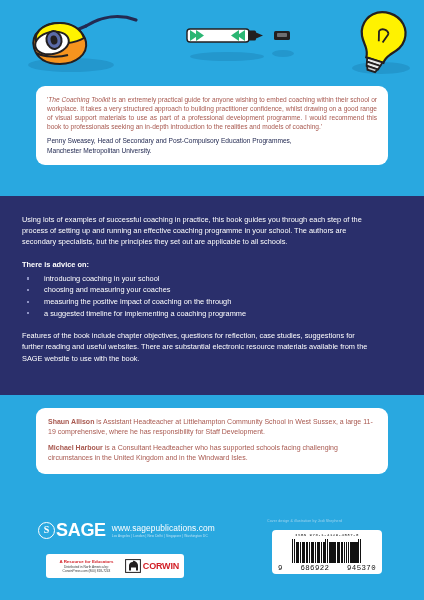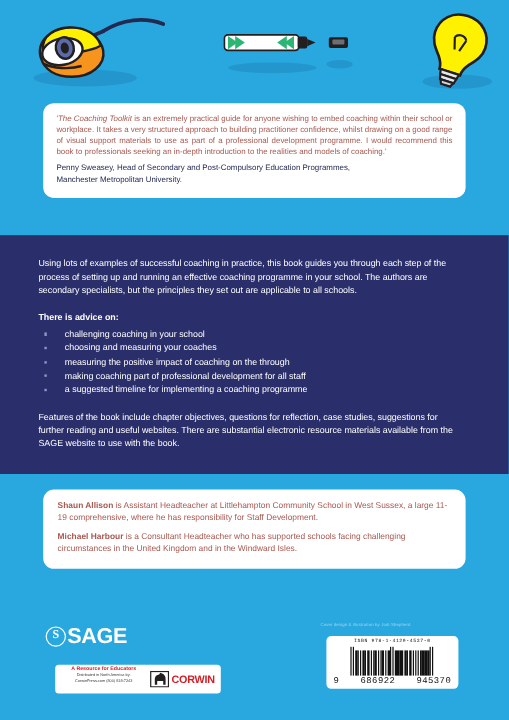--- a/index.html
+++ b/index.html
@@ -75,21 +75,21 @@
 
   
   .navy-panel {
     position: absolute;
     left: 0; top: 196px;
     width: 424px; height: 199px;
     background: #2a2f6b;
   }
   .navy-inner {
     position: absolute;
-    left: 32px; top: 18px;
+    left: 22px; top: 18px;
     width: 352px;
   }
   .body-para {
     color: #ffffff;
     font-size: 7.4px;
     line-height: 11.2px;
     margin: 0;
     text-align: left;
   }
   .advice-lead {
@@ -189,20 +189,21 @@
     margin-top: 0.5px;
   }
 
   .corwin-box {
     position: absolute;
     left: 46px; top: 554px;
     width: 138px; height: 24px;
     background: #ffffff;
     border-radius: 3px;
     display: flex;
+    align-items: center;
     box-sizing: border-box;
     padding: 0 5px;
   }
   .corwin-left { width: 86px; }
   .corwin-head {
     color: #d21f26;
     font-size: 4.4px;
     font-weight: bold;
     line-height: 5.6px;
     text-align: center;
@@ -326,41 +327,45 @@
       <span>Penny Sweasey, Head of Secondary and Post-Compulsory Education Programmes,</span><br>
       <span>Manchester Metropolitan University.</span>
     </p>
   </div>
 
   <div class="navy-panel">
     <div class="navy-inner">
       <p class="body-para">Using lots of examples of successful coaching in practice, this book guides you through each step of the process of setting up and running an effective coaching programme in your school. The authors are secondary specialists, but the principles they set out are applicable to all schools.</p>
       <p class="advice-lead">There is advice on:</p>
       <ul class="bullet-list">
-        <li><span class="dot"></span><span>challenging coaching in your school</span></li>
+        <li><span class="dot"></span><span>introducing coaching in your school</span></li>
         <li><span class="dot"></span><span>choosing and measuring your coaches</span></li>
         <li><span class="dot"></span><span>measuring the positive impact of coaching on the through</span></li>
-        <li><span class="dot"></span><span>making coaching part of professional development for all staff</span></li>
+        <li><span class="dot"></span></li>
         <li><span class="dot"></span><span>a suggested timeline for implementing a coaching programme</span></li>
       </ul>
       <p class="features-para">Features of the book include chapter objectives, questions for reflection, case studies, suggestions for further reading and useful websites. There are substantial electronic resource materials available from the SAGE website to use with the book.</p>
     </div>
   </div>
 
   <div class="authors-box">
     <p class="author-para"><span class="author-name">Shaun Allison</span><span> is Assistant Headteacher at Littlehampton Community School in West Sussex, a large 11-19 comprehensive, where he has responsibility for Staff Development.</span></p>
     <p class="author-para"><span class="author-name">Michael Harbour</span><span> is a Consultant Headteacher who has supported schools facing challenging circumstances in the United Kingdom and in the Windward Isles.</span></p>
   </div>
 
   <div class="sage-block">
     <div class="sage-logo-row">
       <div class="sage-circle">
         <span>S</span>
       </div>
       <div class="sage-word">SAGE</div>
+    </div>
+    <div class="sage-right">
+      <div class="sage-url">www.sagepublications.com</div>
+      <div class="sage-cities">Los Angeles | London | New Delhi | Singapore | Washington DC</div>
     </div>
   </div>
 
   <div class="corwin-box">
     <div class="corwin-left">
       <div class="corwin-head">A Resource for Educators</div>
       <div class="corwin-sub">Distributed in North America by:</div>
       <div class="corwin-sub">CorwinPress.com (800) 818-7243</div>
     </div>
     <div class="corwin-mark">

